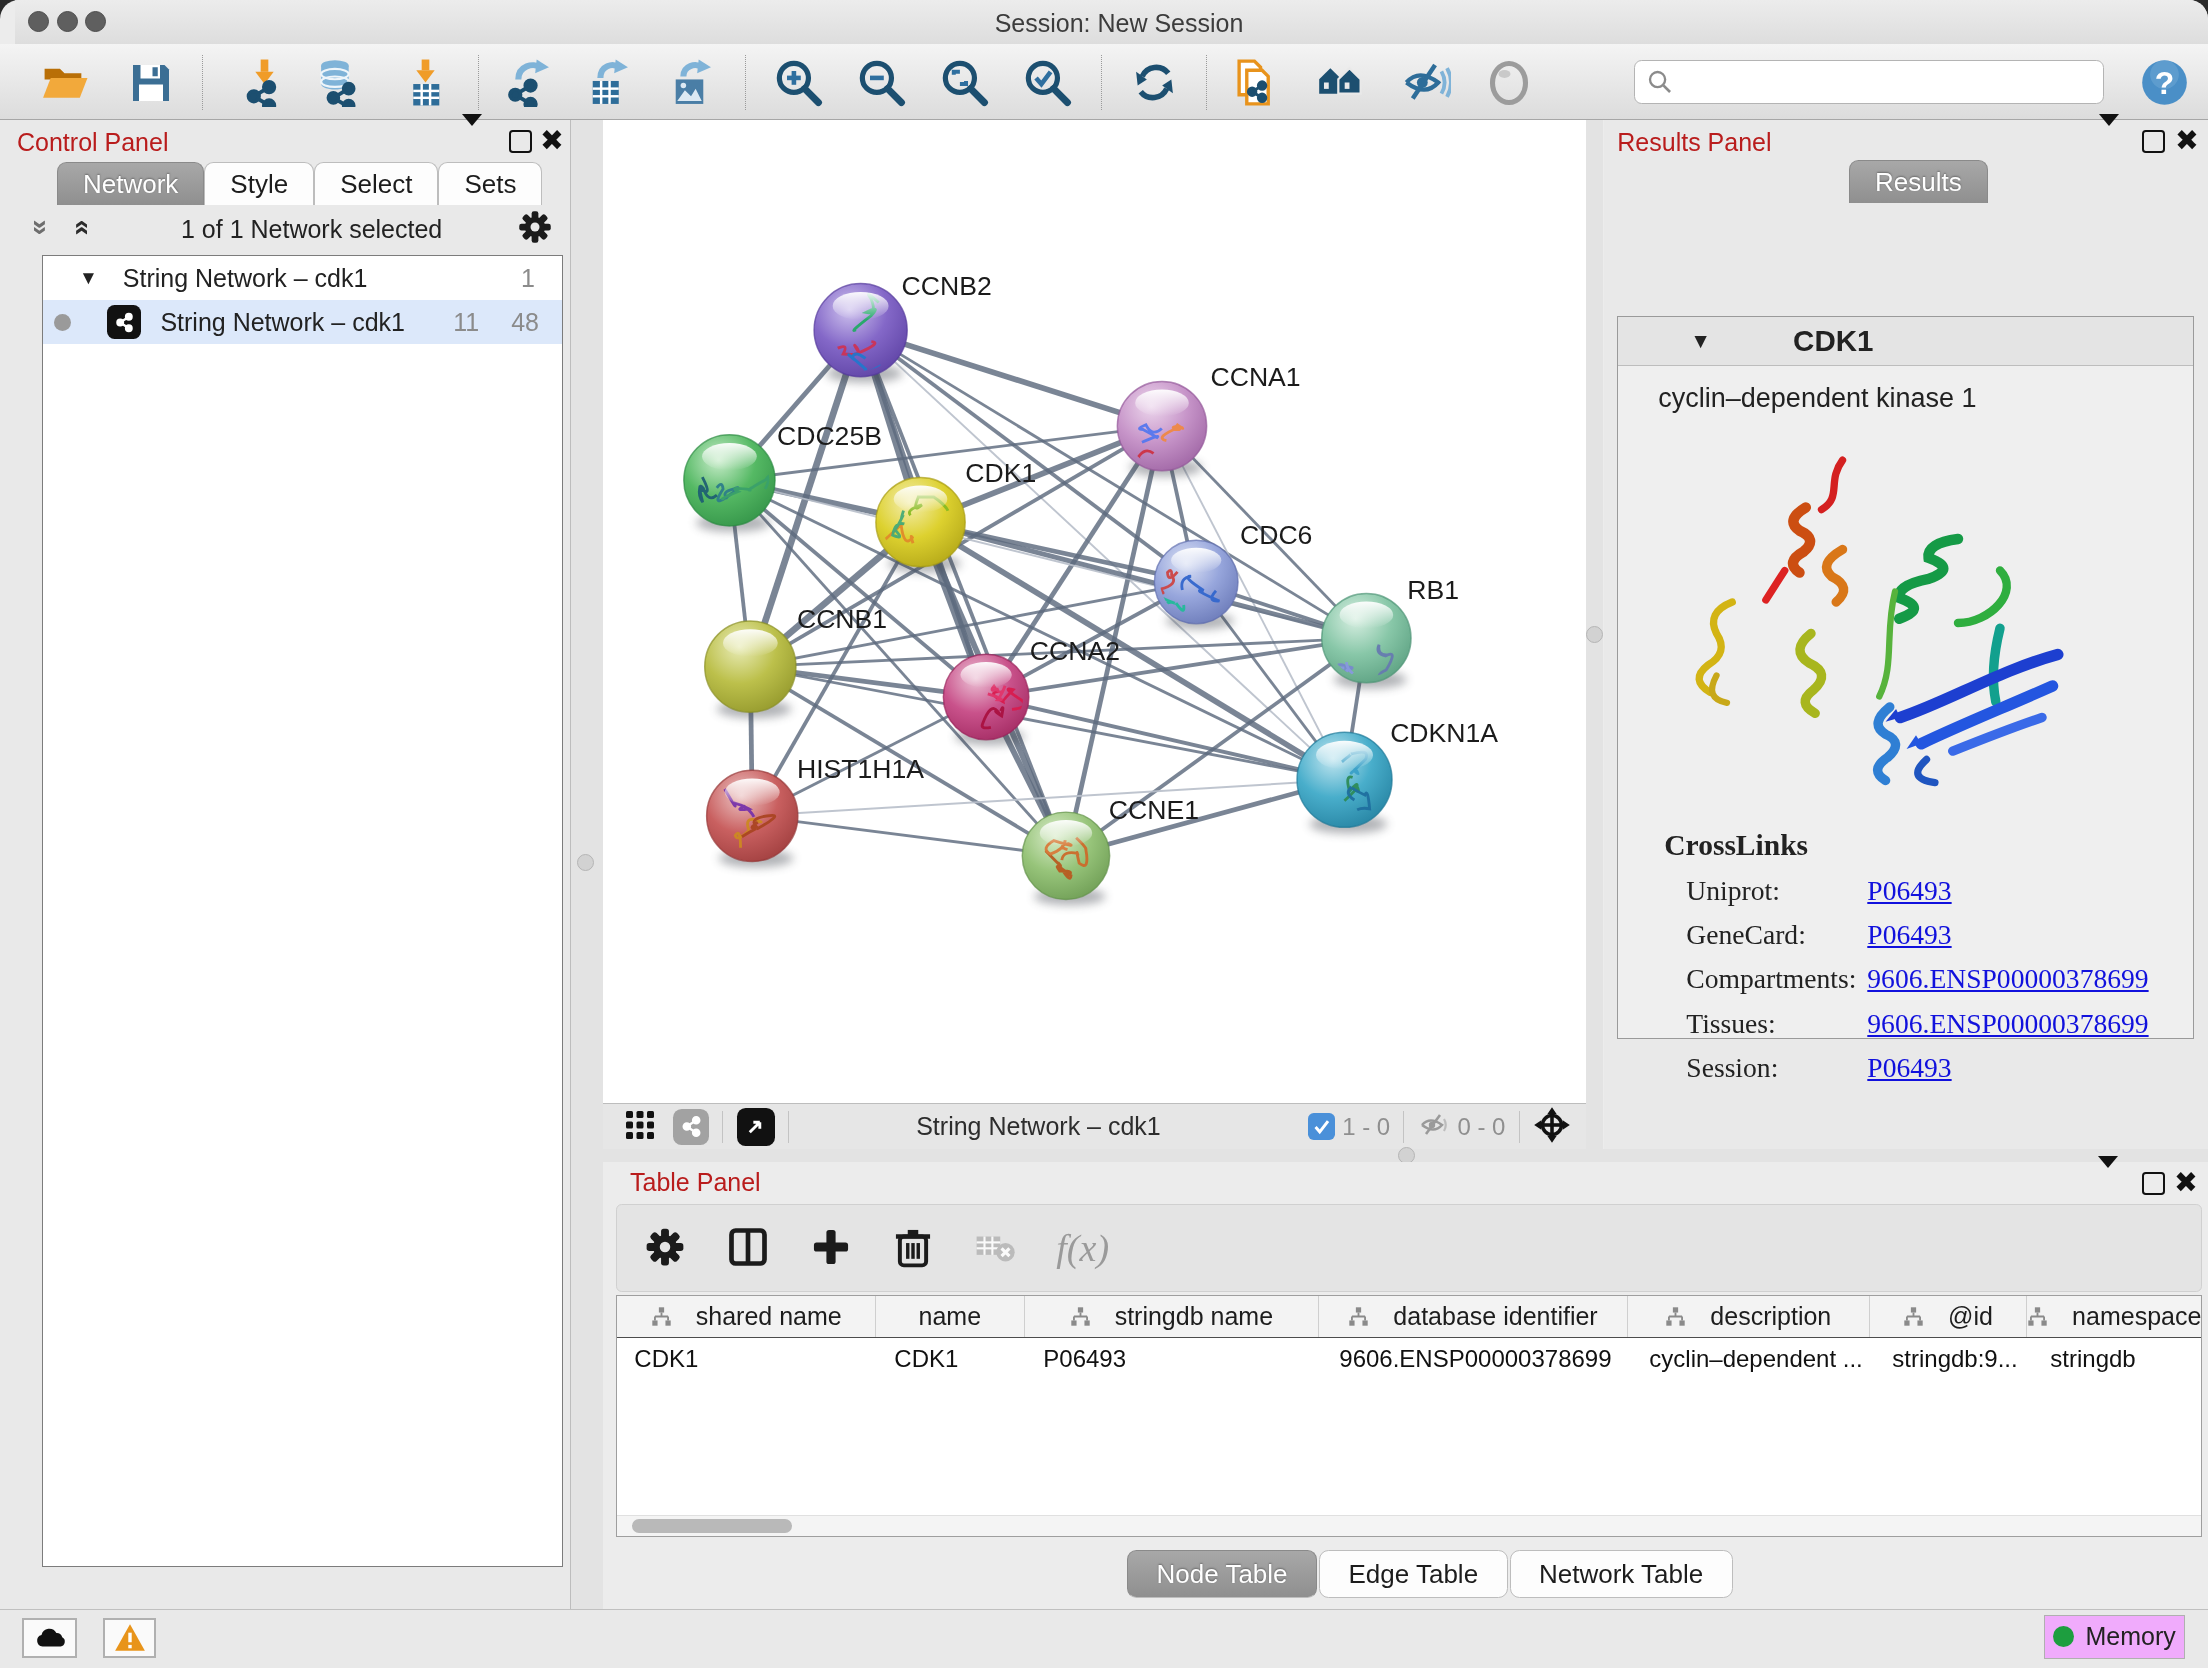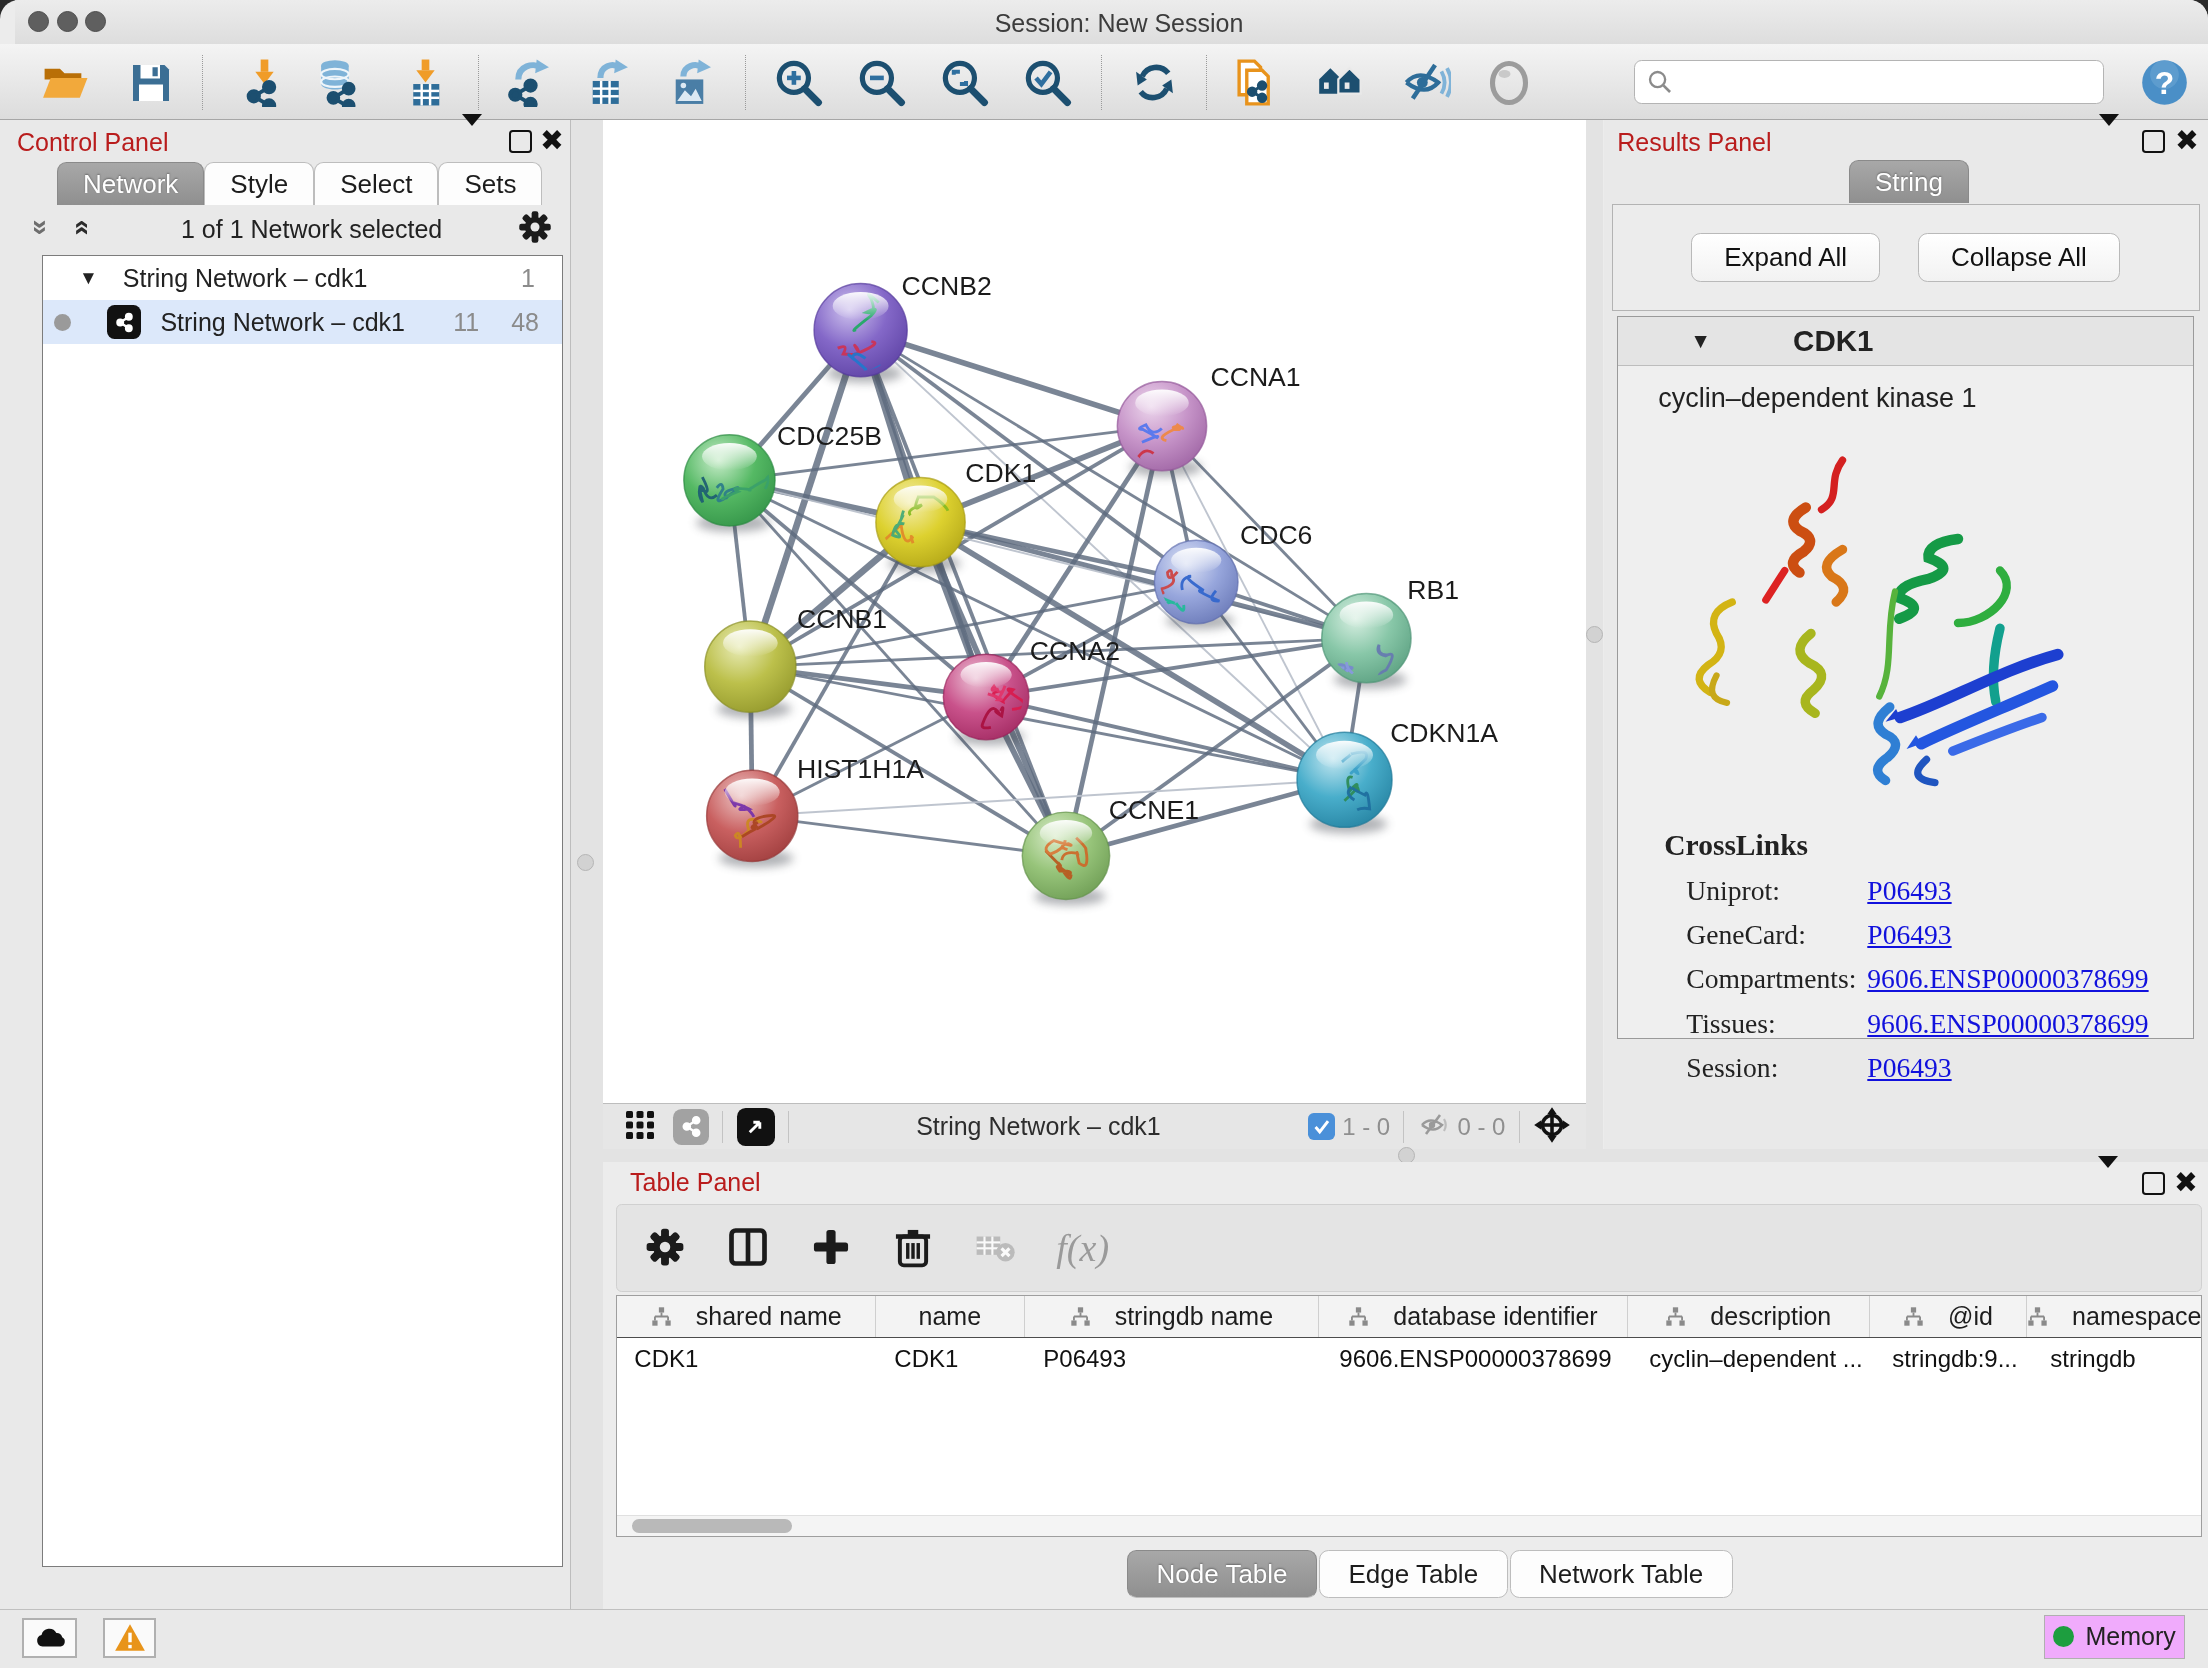--- a/index.html
+++ b/index.html
@@ -684,26 +684,22 @@
   <div class="abs v-split" style="left:1586px;top:120px;width:17px;height:1029px">
     <span class="split-handle round" style="left:0px;top:506px"></span>
   </div>
 
   <div class="abs results-panel">
     <span class="abs panel-title" style="left:13.3px;top:7.6px">Results Panel</span>
     <span class="abs ph-btn" style="left:495px"><span class="tri-down"></span></span>
     <span class="abs ph-btn ph-max" style="left:538px;top:9.5px"></span>
     <span class="abs ph-btn xmark" style="left:571px;top:7.6px">✖</span>
 
-    <span class="tab sel abs" style="left:245px;top:40px">String</span>
-
-    <div class="rp-outer">
-      <span class="btn">Expand All</span>
-      <span class="btn">Collapse All</span>
-    </div>
+    <span class="tab sel abs" style="left:245px;top:40px">Results</span>
+
 
     <div class="rp-section">
       <div class="rp-sec-head">
         <span style="margin-left:72px;font-size:21px">▼</span>
         <span class="rp-name" style="margin-left:82px">CDK1</span>
       </div>
       <div class="rp-desc">cyclin–dependent kinase 1</div>
 
       <svg width="399" height="380" viewBox="0 0 380 340" style="margin:19px 0 0 67px">
         <g fill="none" stroke-linecap="round">

